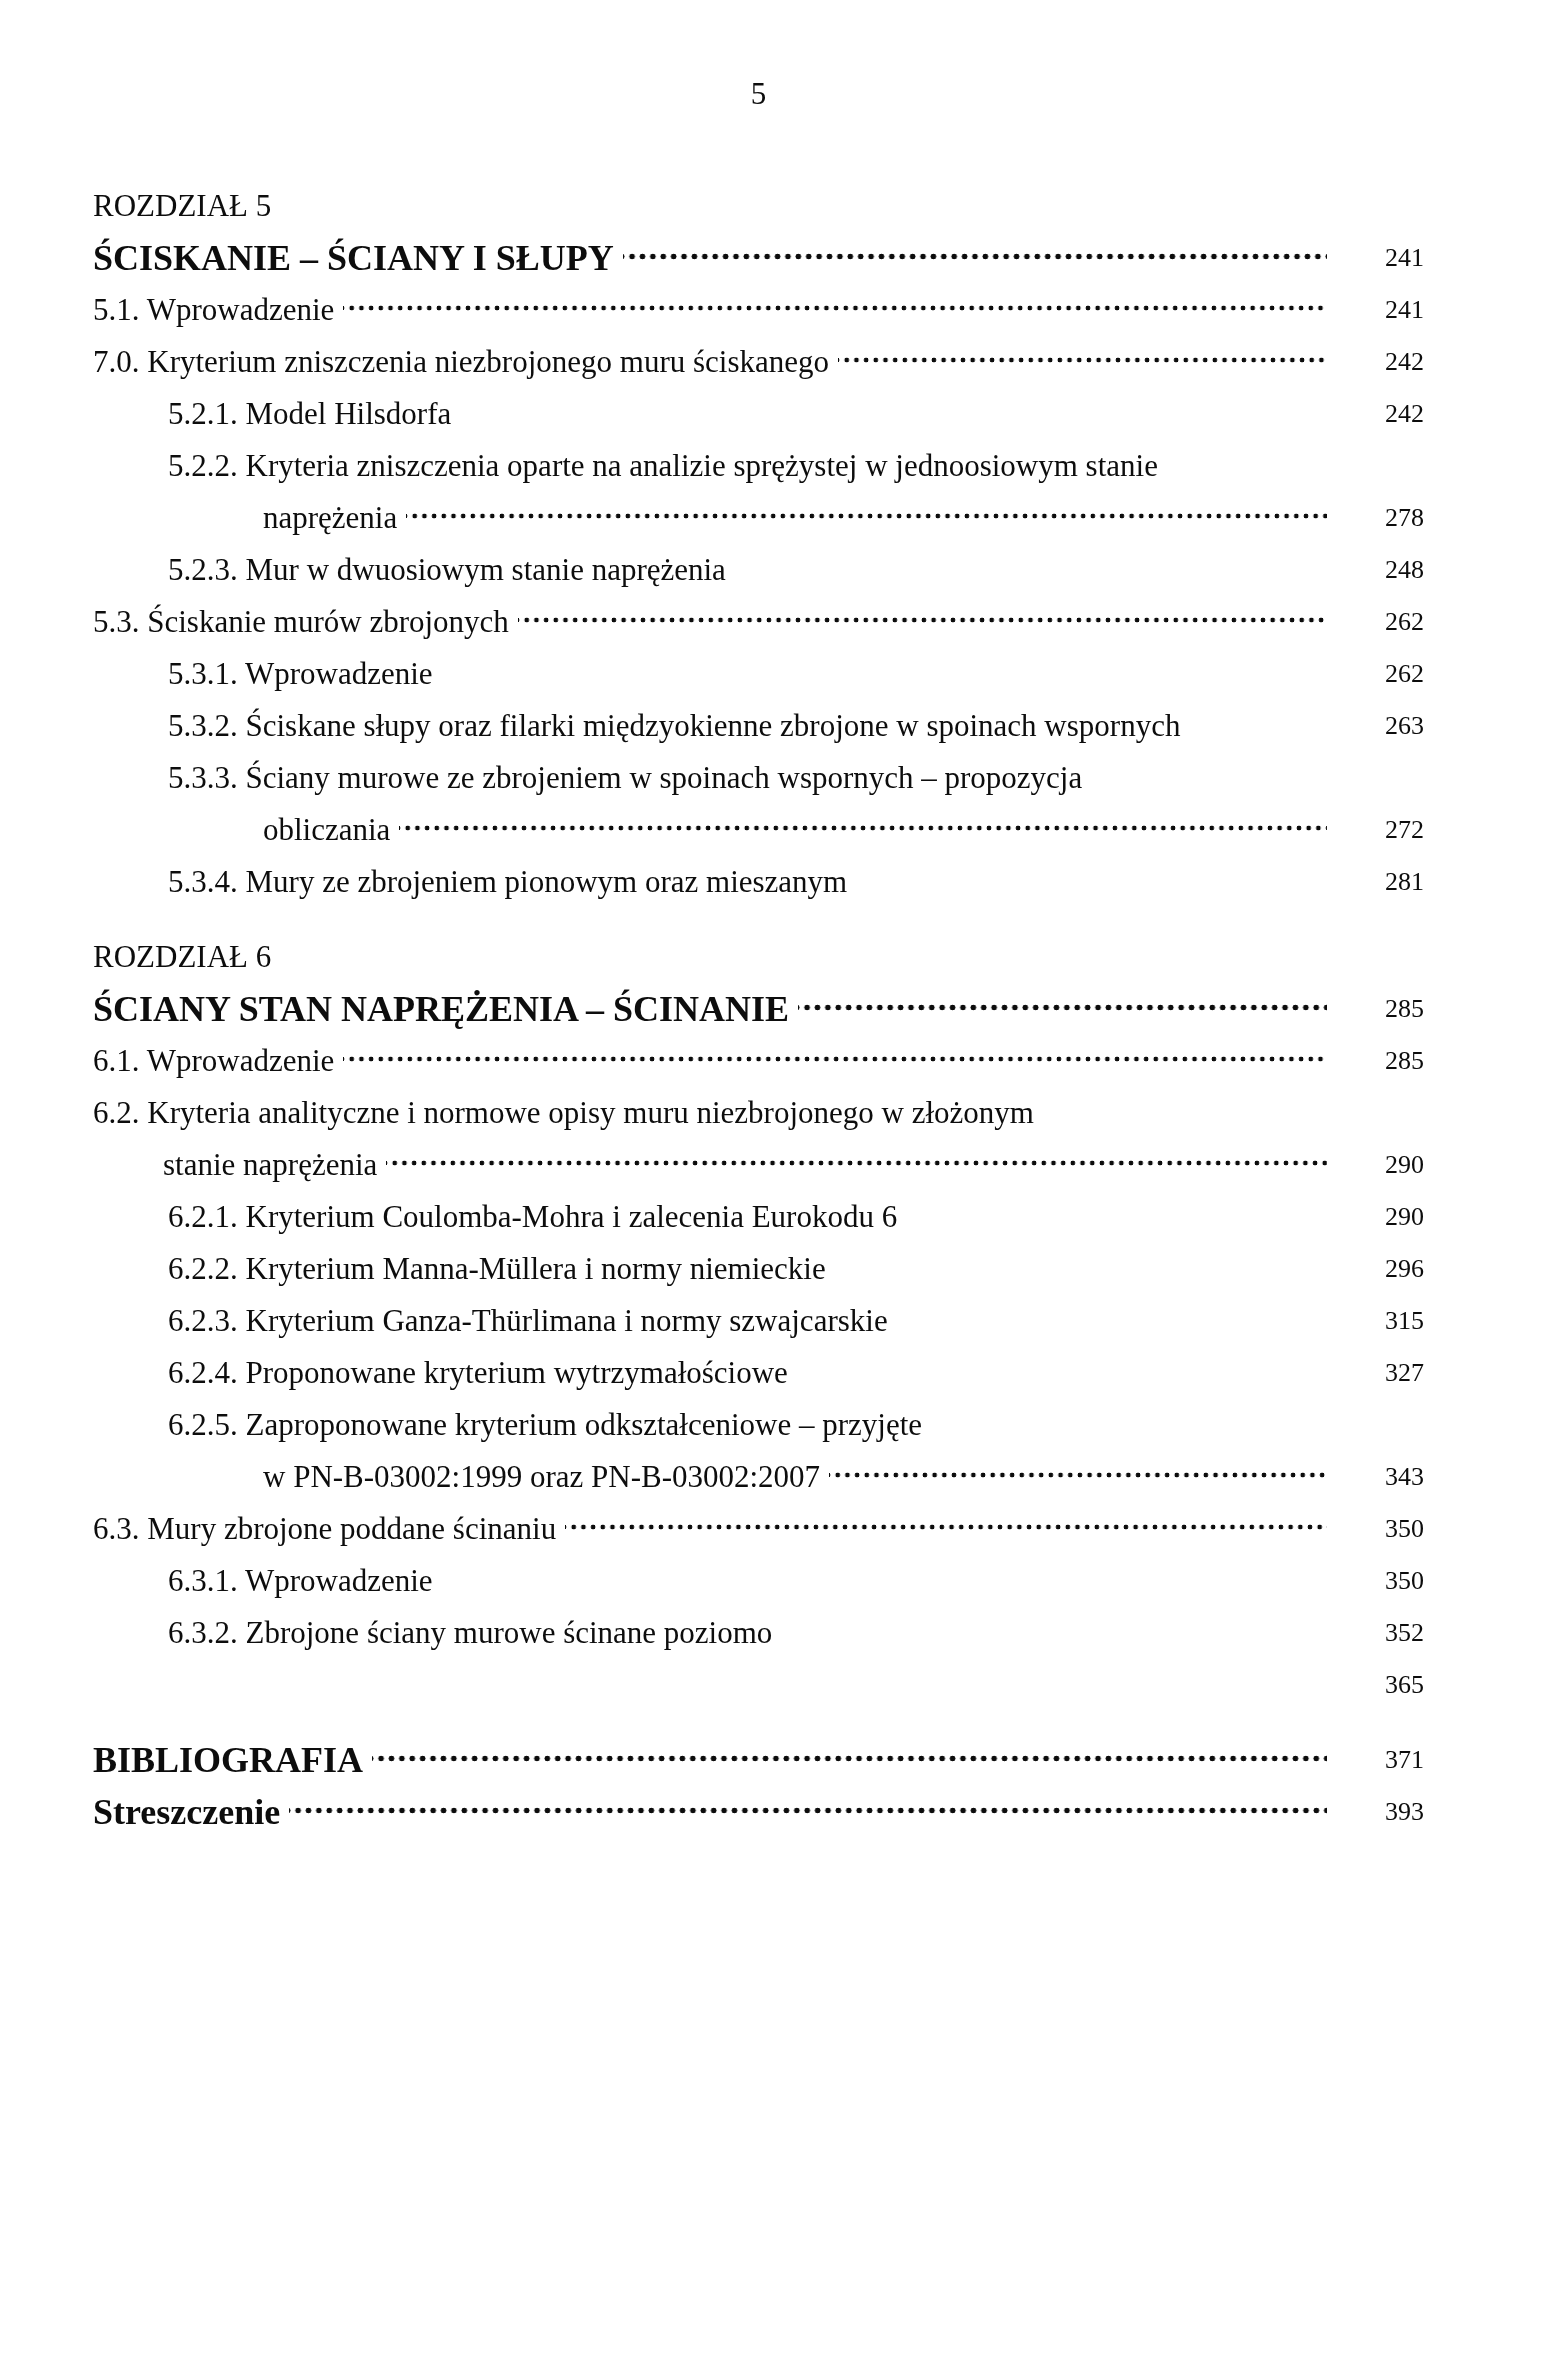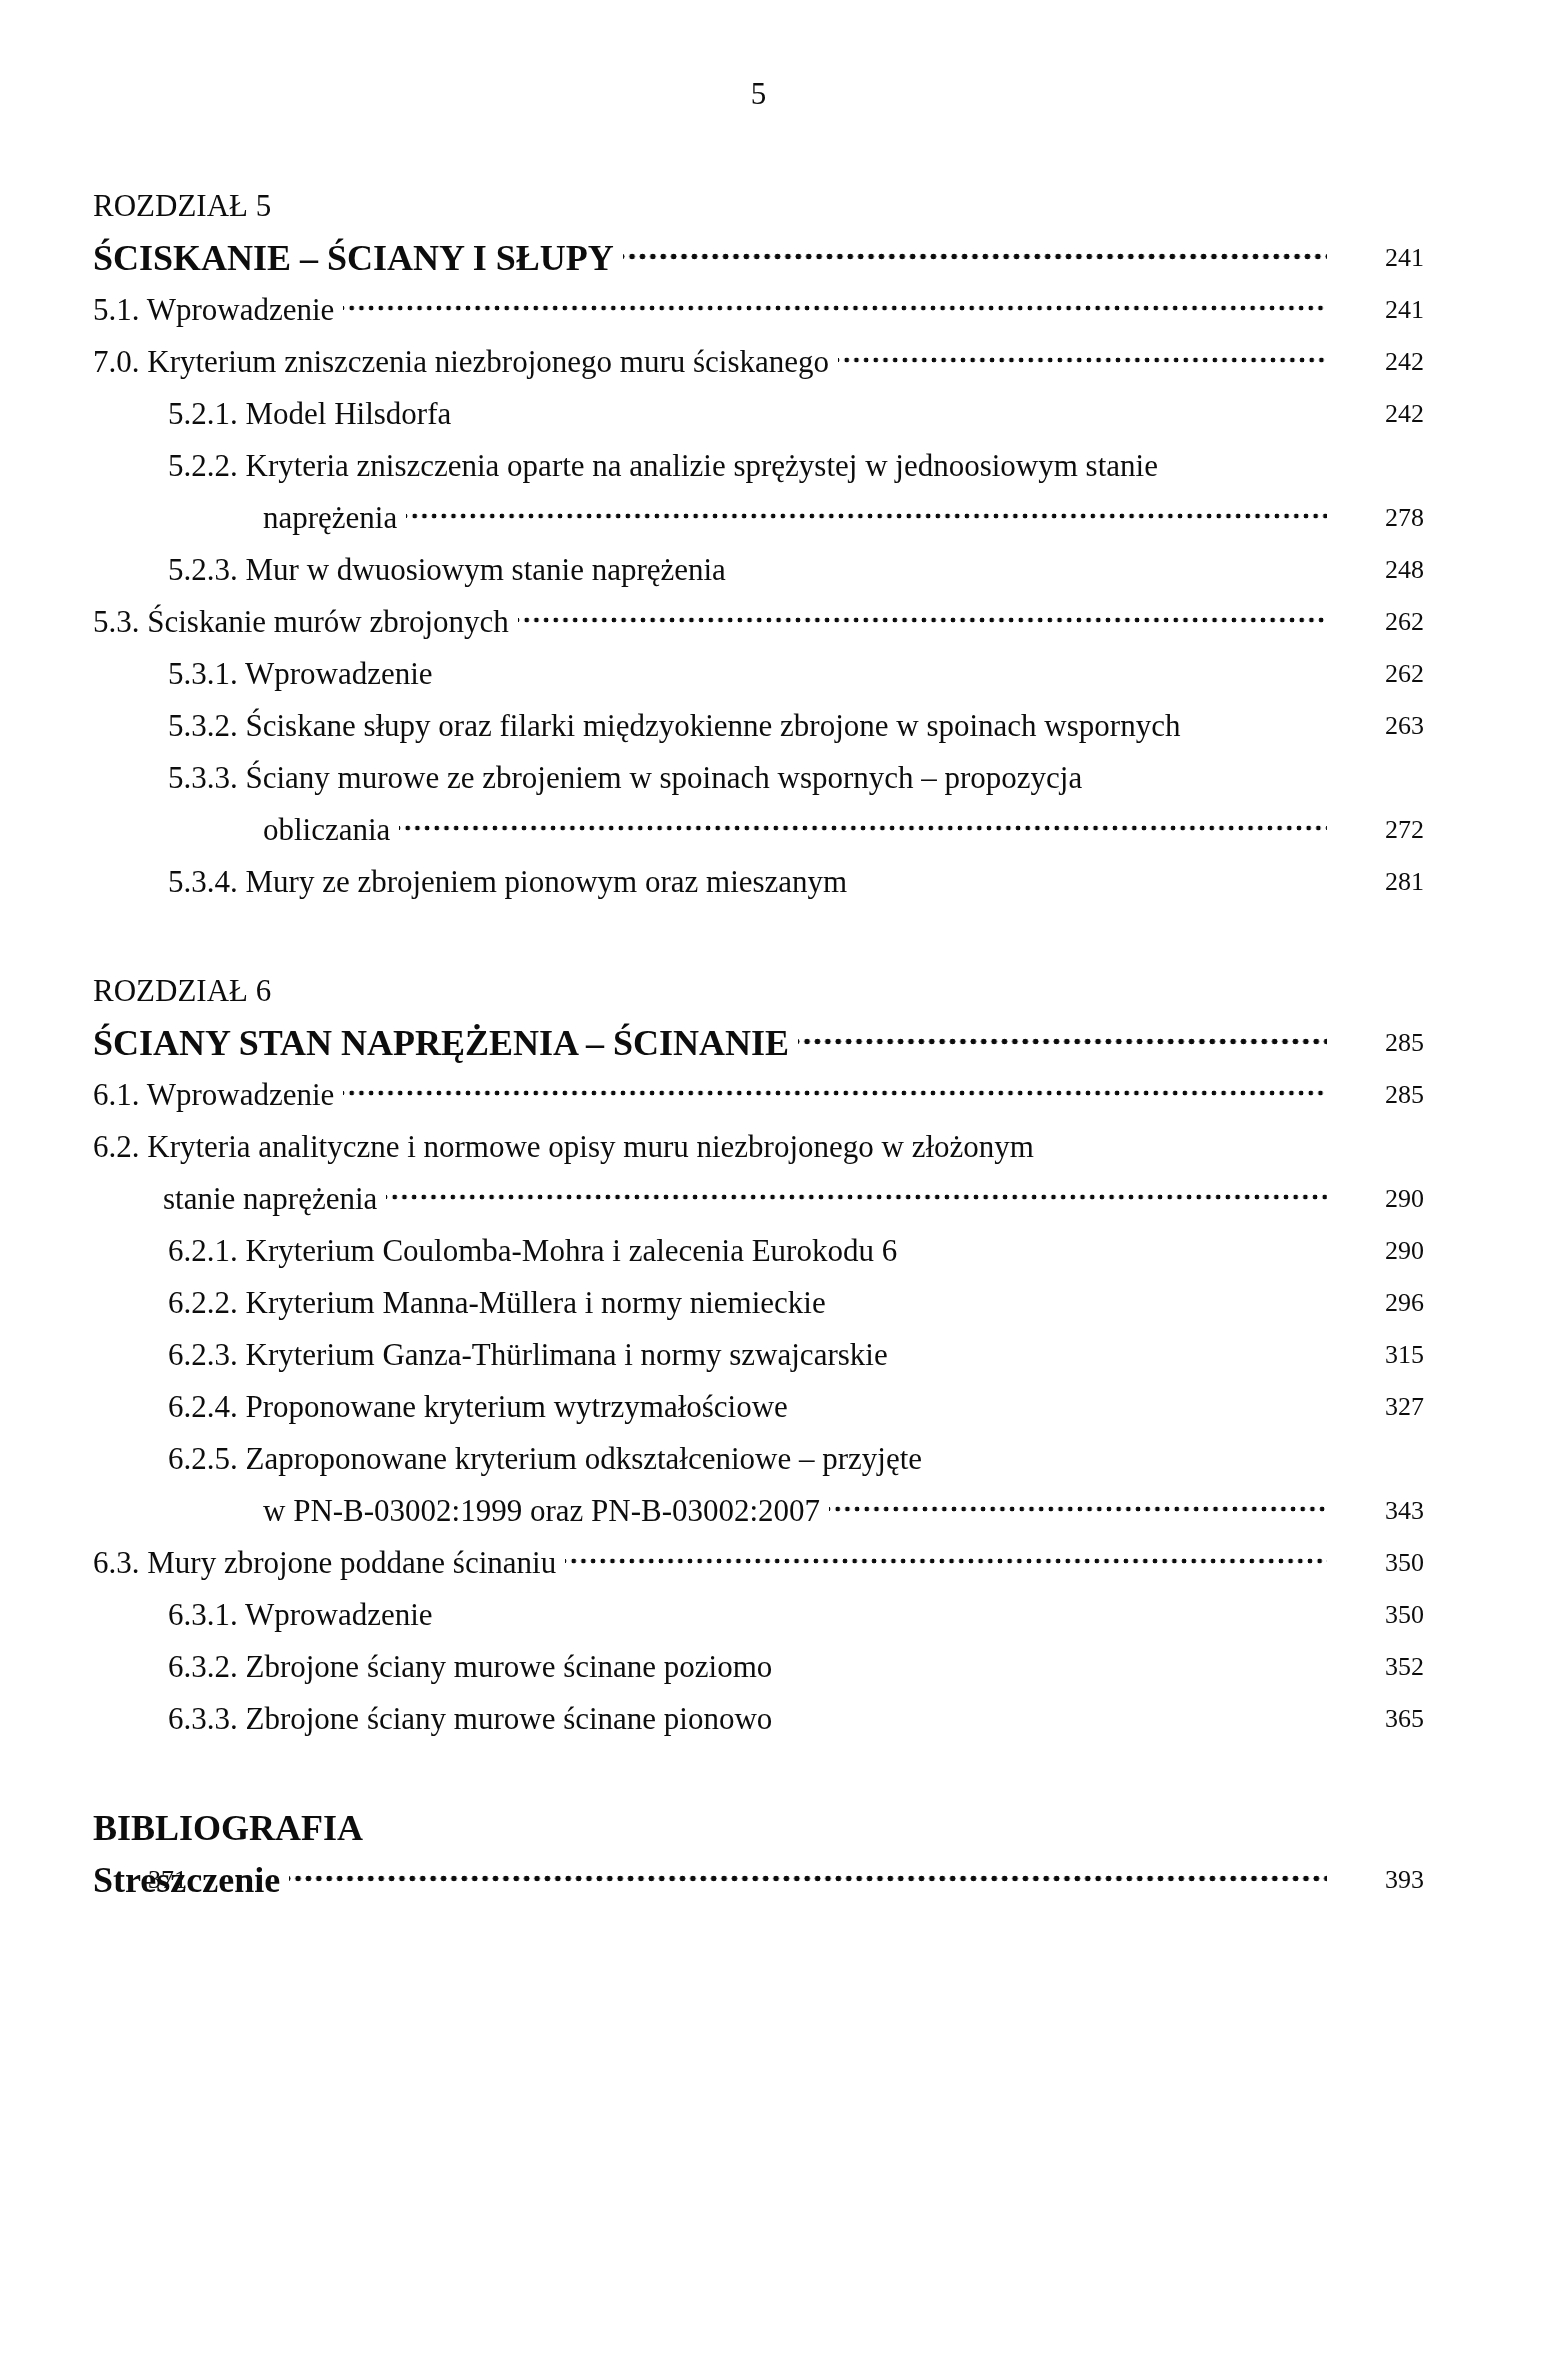--- a/index.html
+++ b/index.html
@@ -32,21 +32,21 @@
     align-items: stretch;
     white-space: nowrap;
     height: 52px;
     line-height: 52px;
     font-size: 31px;
   }
   .row.l2    { padding-left: 75px; align-items: center; }
   .row.l1cont{ padding-left: 70px; }
   .row.l2cont{ padding-left: 170px; }
   .row.bold  { font-weight: bold; font-size: 36px; }
-  .row.gap   { margin-top: 57px; flex-direction: column; }
+  .row.gap   { margin-top: 23px; }
   .txt {
     flex: 0 0 auto;
   }
   .fill {
     flex: 1 1 auto;
     min-width: 0;
     margin-left: 9px;
     margin-right: 2.6px;
   }
   .fill.dots {
@@ -209,21 +209,20 @@
     <span class="txt">6.3.1. Wprowadzenie</span>
     <span class="fill dots"></span>
     <span class="pg">350</span>
   </div>
       <div class="row l2">
     <span class="txt">6.3.2. Zbrojone ściany murowe ścinane poziomo</span>
     <span class="fill dots"></span>
     <span class="pg">352</span>
   </div>
       <div class="row l2">
-    <span class="txt">6.3.3. Zbrojone ściany murowe ścinane pionowo</span>
     <span class="fill dots"></span>
     <span class="pg">365</span>
   </div>
       <div class="row l1 bold gap">
     <span class="txt">BIBLIOGRAFIA</span>
     <span class="fill dots"></span>
     <span class="pg">371</span>
   </div>
       <div class="row l1 bold">
     <span class="txt">Streszczenie</span>

